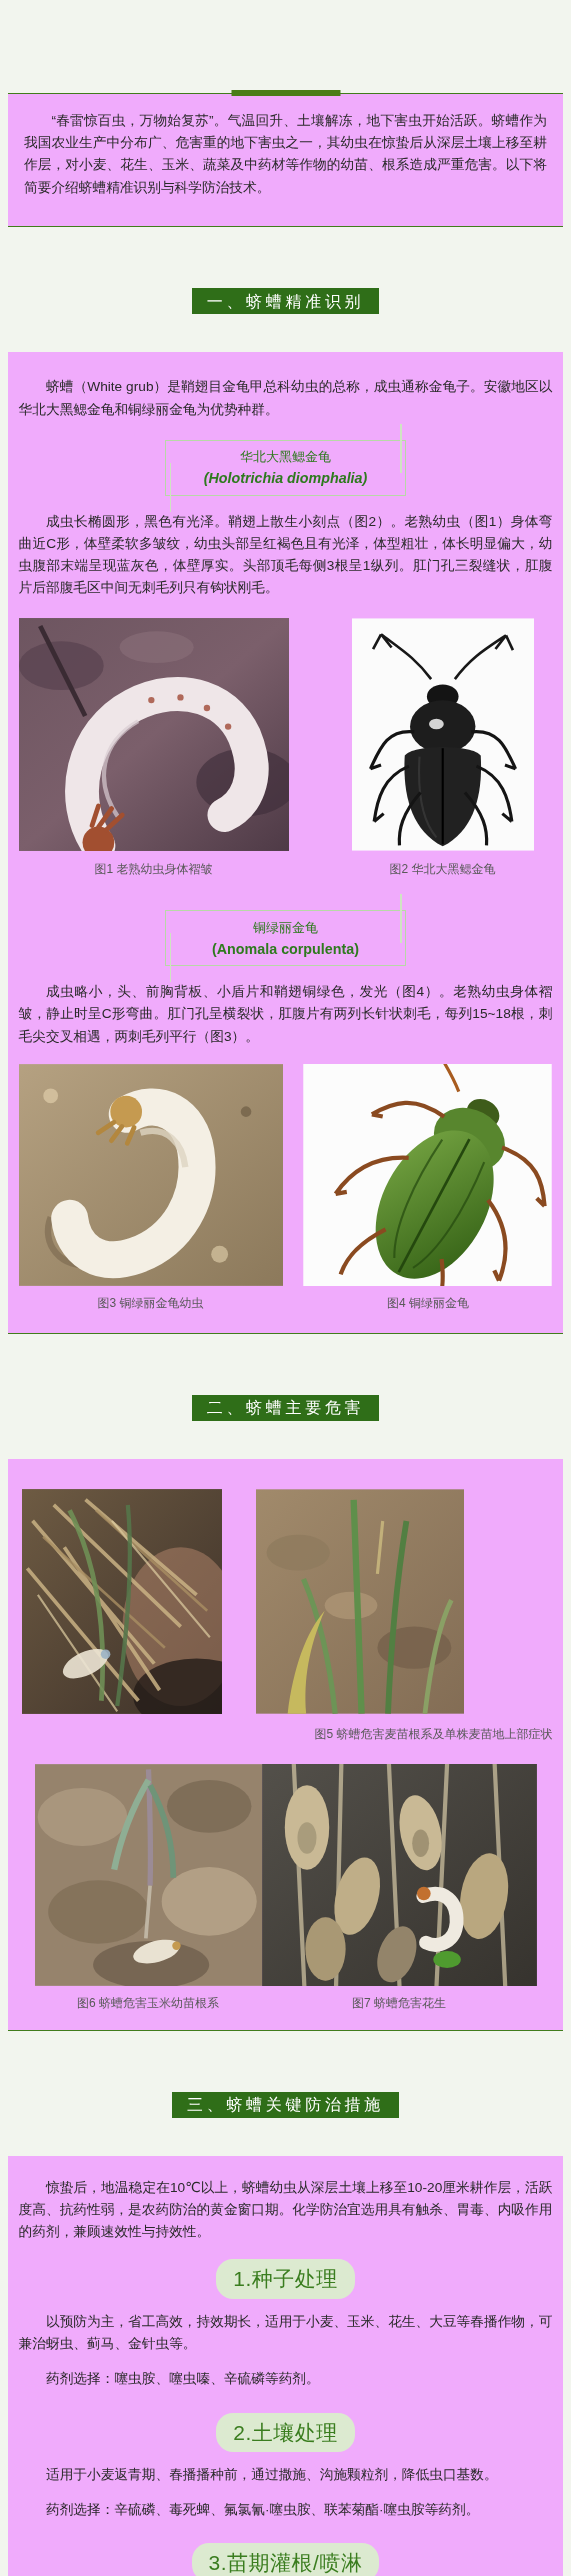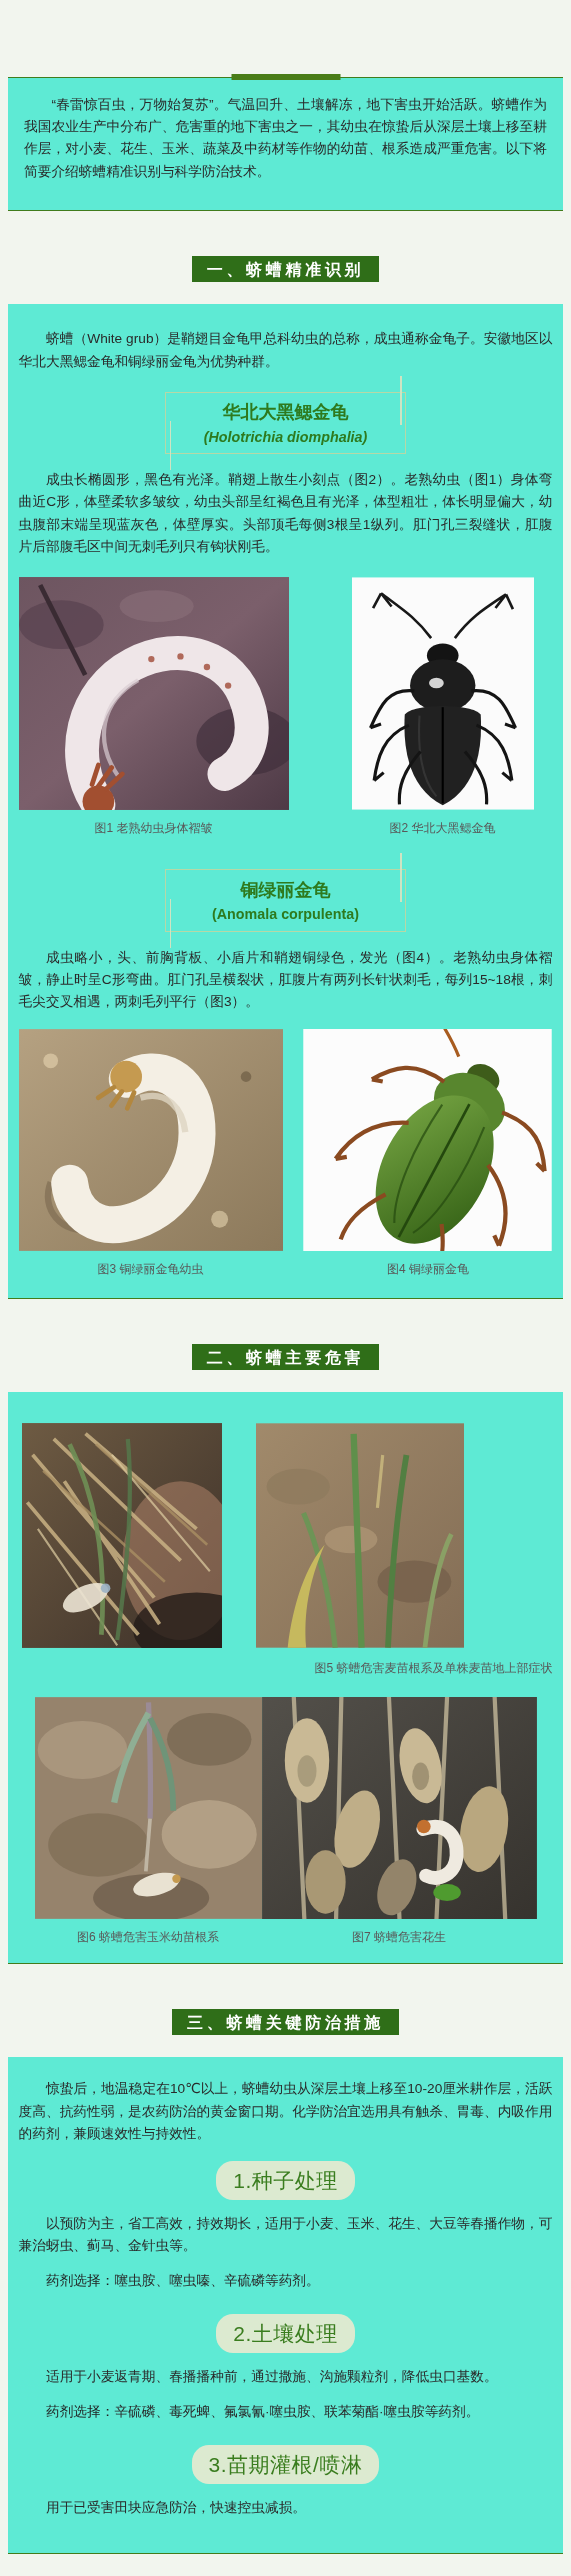--- a/index.html
+++ b/index.html
@@ -8,22 +8,22 @@
     background:#f2f5ee;
     font-family:"Liberation Sans","DejaVu Sans",sans-serif;
     color:#262626;
   }
   .page{width:571px;min-height:2576px;overflow:hidden;position:relative;}
   .top-gap{height:77px;}
   .gap-l{height:45px;}
   .gap-s{height:22px;}
 
   .card{
-    margin:0 8px;
-    background:#5eead4;
+    margin:16px 8px;
+    background:#f0abfc;
     border-bottom:1.6px solid #417c1c;
     padding:0 10.6px;
   }
   .intro-card{
     position:relative;
     border-top:1.6px solid #417c1c;
     padding:16px 16px 15px 16px;
   }
   .intro-card::before{
     content:"";
@@ -41,21 +41,21 @@
     text-align:justify;
   }
   .para.first{margin-top:0;}
 
   .sec-head-row{text-align:center;}
   .sec-head{
     display:inline-block;
     background:#2f6e18;
     color:#ffffff;
     font-size:16px;
-    font-weight:bold;
+    font-weight:normal;
     letter-spacing:3.7px;
     padding:4.2px 15px;
     line-height:1.1;
   }
 
   .species-box{
     position:relative;
     width:231px;
     margin:19px auto 15px auto;
     border:0.5px solid #b7d8a6;
@@ -63,21 +63,21 @@
     padding:7.4px 4.2px 6.3px 4.2px;
   }
   .species-box::before{
     content:"";position:absolute;top:-17px;right:3.7px;
     width:1.1px;height:49px;background:#cfe4c2;
   }
   .species-box::after{
     content:"";position:absolute;bottom:-17px;left:3.7px;
     width:1.1px;height:49px;background:#cfe4c2;
   }
-  .species-box .cn{font-size:18px;font-weight:bold;color:#2e7a1e;line-height:1.35;}
+  .species-box .cn{font-size:13px;font-weight:normal;color:#2e7a1e;line-height:1.35;}
   .species-box .latin{font-size:14.3px;font-weight:bold;color:#2e7a1e;line-height:1.35;margin-top:3.2px;}
   .species-box .latin.it{font-style:italic;}
 
   .fig-row{display:flex;align-items:flex-start;}
   .fig-col{text-align:center;}
   .row1{margin-top:19px;gap:63px;}
   .row2{margin-top:16px;justify-content:space-between;}
   .row3{margin-top:11.6px;gap:34px;margin-left:3.2px;}
   .row4{margin-top:21px;gap:0;margin-left:16px;}
   .ph{display:block;}

